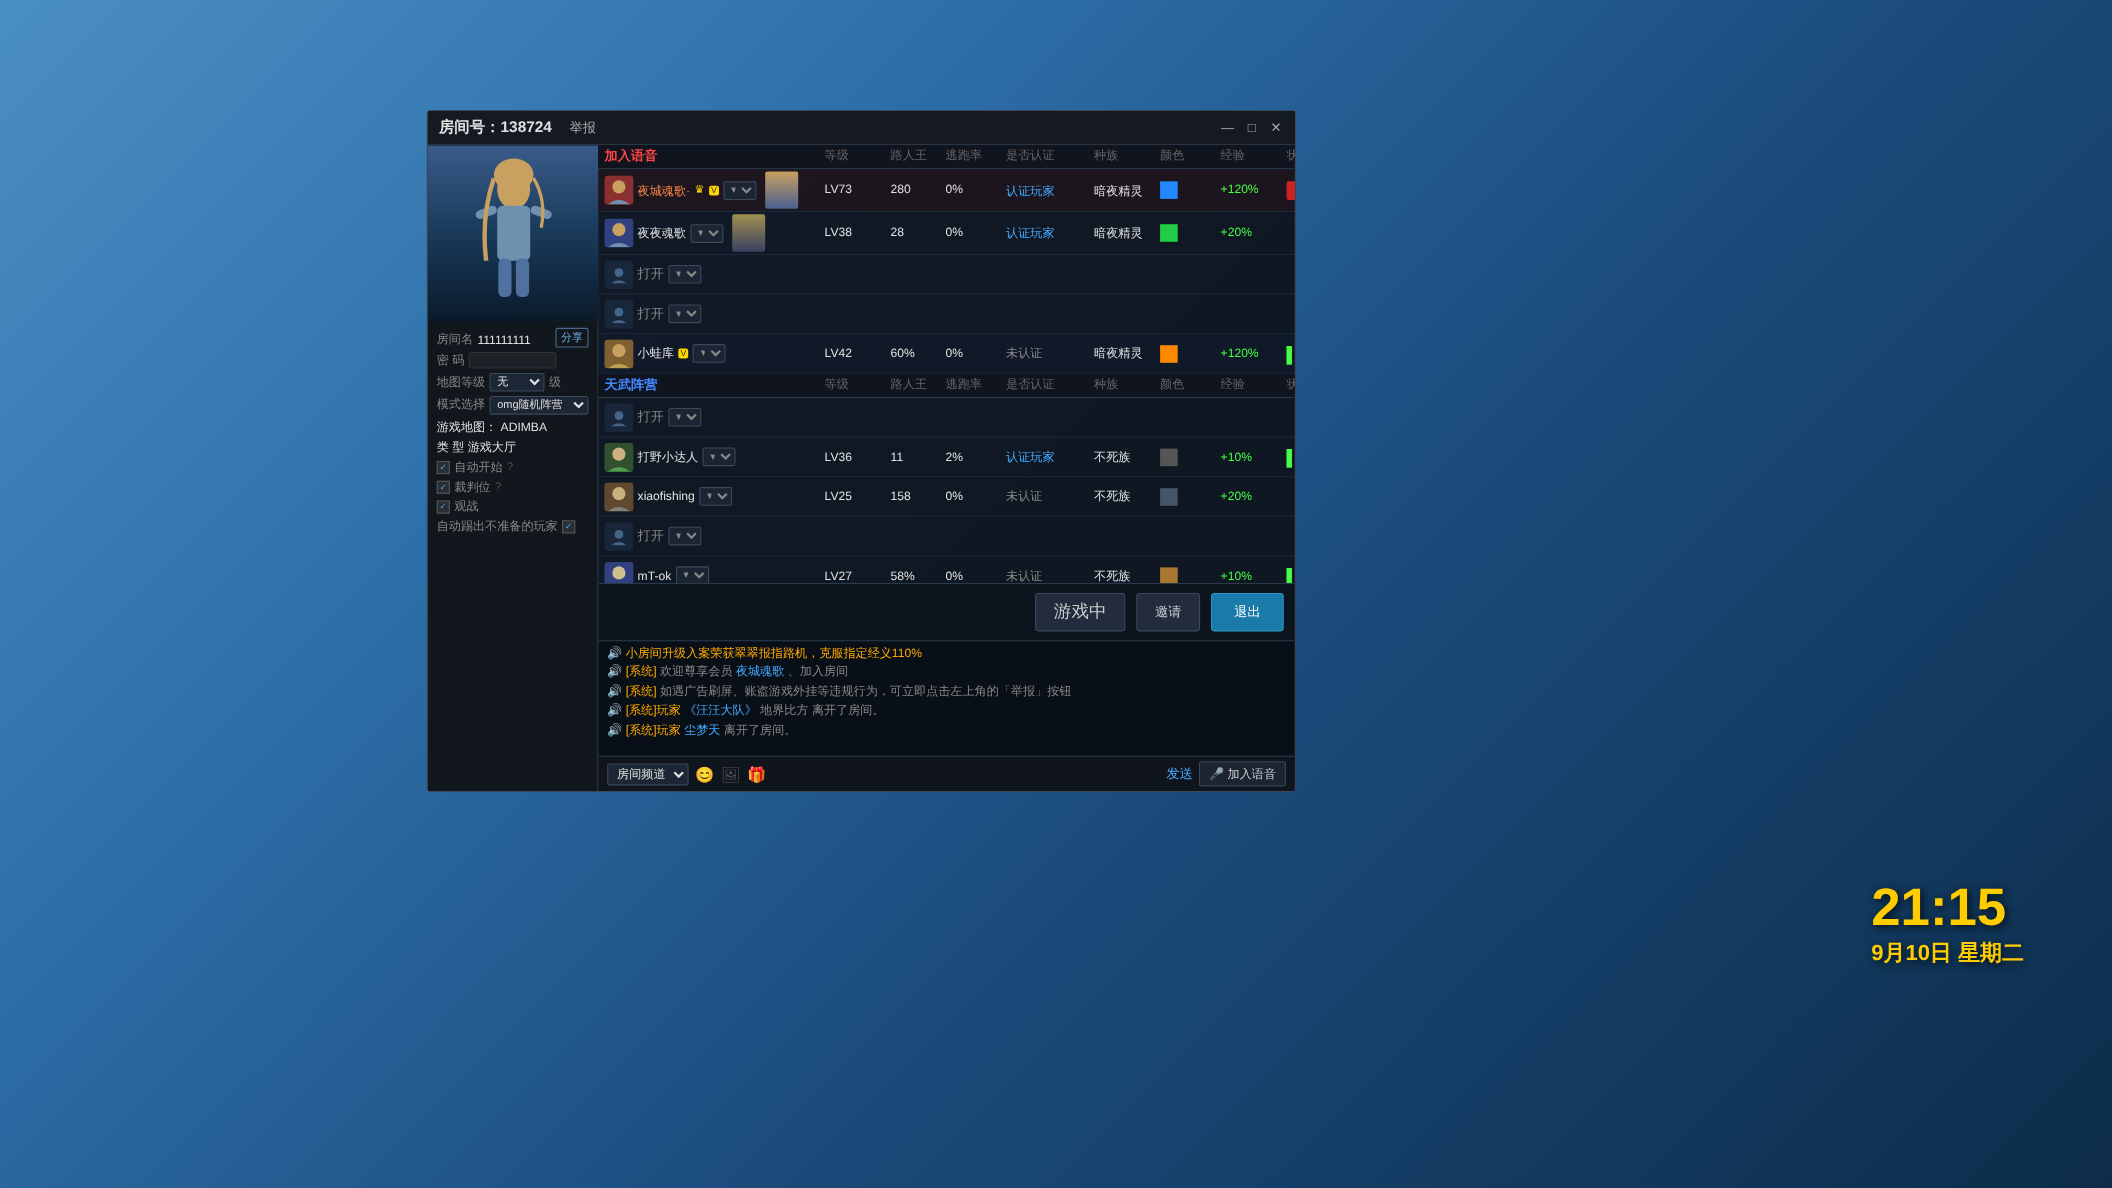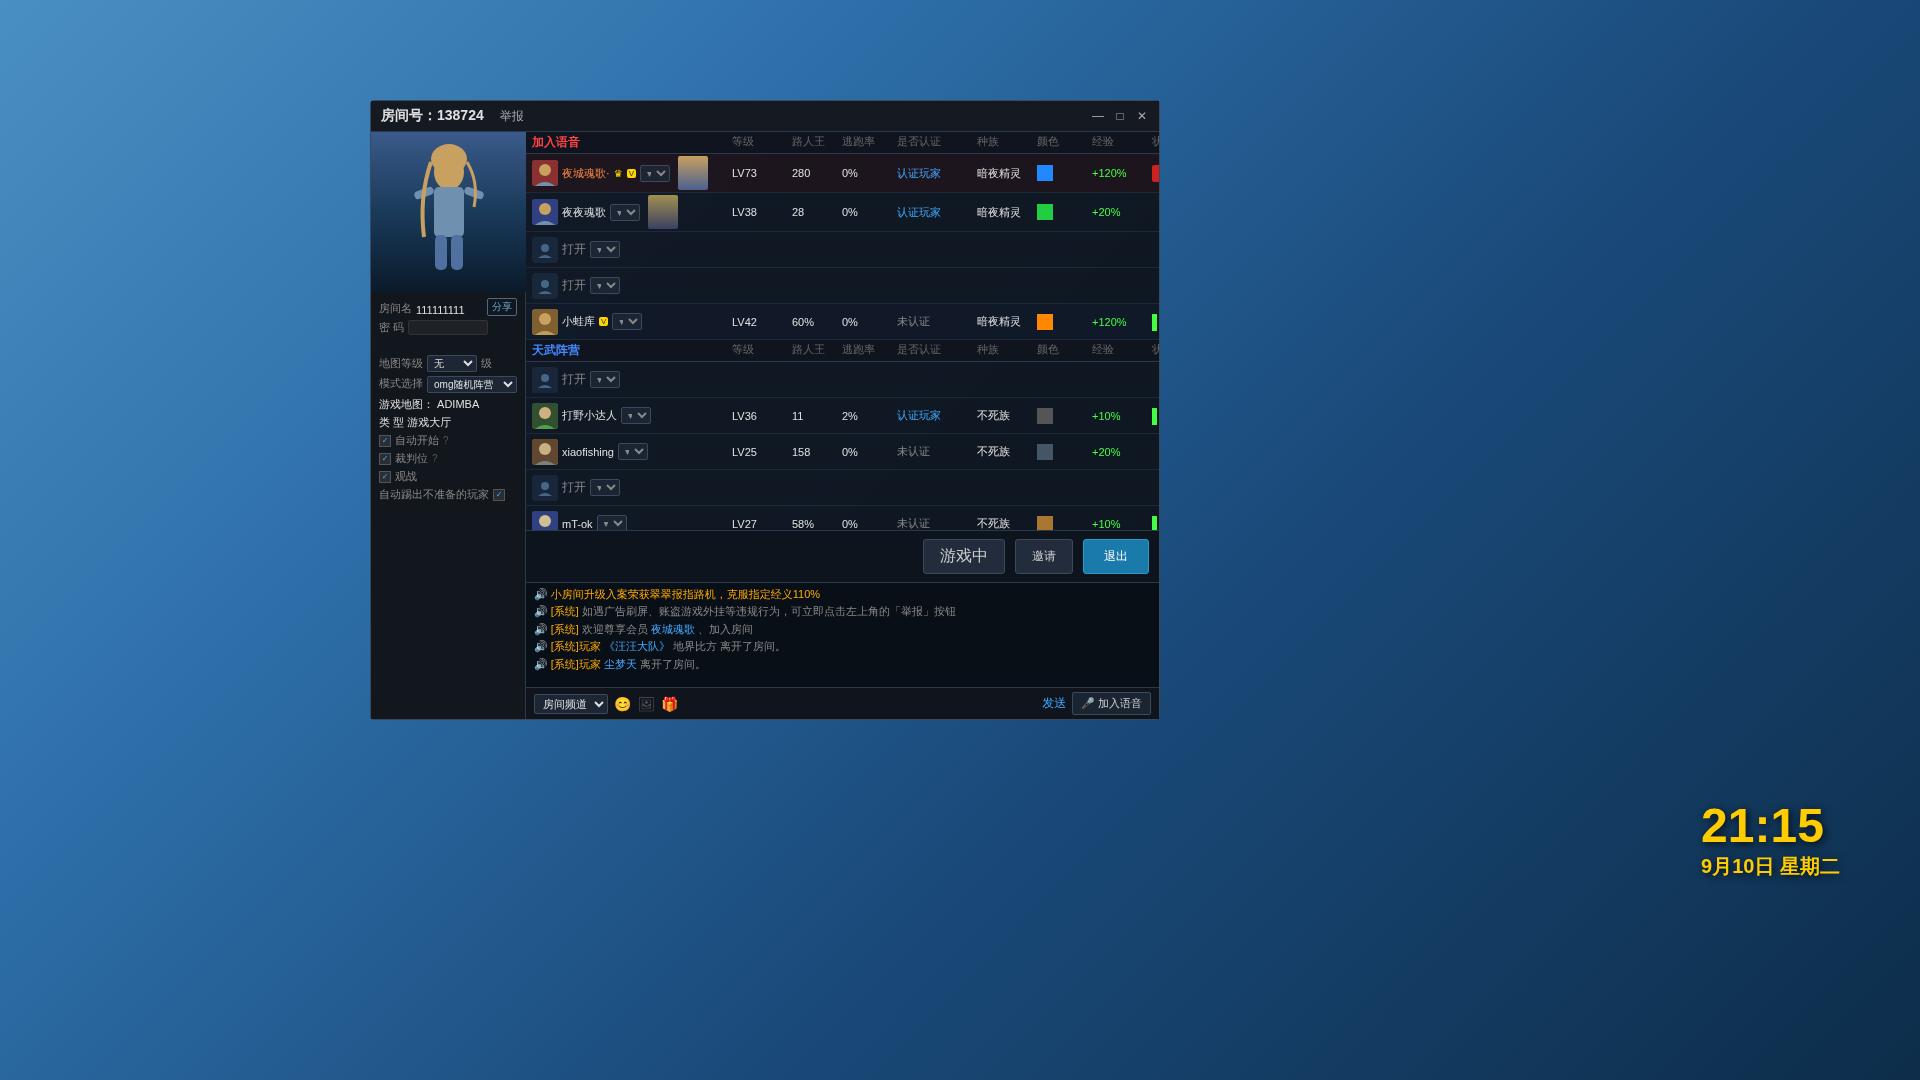--- a/index.html
+++ b/index.html
@@ -33,21 +33,21 @@
     }
     .clock-date {
       font-size: 20px;
       color: #ffcc00;
       text-align: right;
     }
 
     
     .window {
       position: absolute;
-      left: 370px;
+      left: 388px;
       top: 100px;
       width: 790px;
       height: 620px;
       background: rgba(15, 20, 30, 0.95);
       border: 1px solid #3a4a5a;
       border-radius: 4px;
       z-index: 10;
       display: flex;
       flex-direction: column;
     }
@@ -146,21 +146,21 @@
       color: #6aaddd;
       font-size: 10px;
       padding: 1px 4px;
       cursor: pointer;
       border-radius: 2px;
     }
     .pwd-row {
       display: flex;
       align-items: flex-end;
       gap: 4px;
-      margin-bottom: 20px;
+      margin-bottom: 4px;
     }
     .pwd-label {
       color: #888;
       font-size: 11px;
     }
     .pwd-input {
       background: rgba(255,255,255,0.05);
       border: 1px solid #333;
       color: #e0e0e0;
       font-size: 10px;
@@ -847,28 +847,28 @@
       </div>
 
       <div class="chat-area">
         <div class="chat-line highlight">
           <span style="color:#ffd700;">🔊</span>
           <span> 小房间升级入案荣获翠翠报指路机，克服指定经义110%</span>
         </div>
         <div class="chat-line system">
           <span style="color:#ffd700;">🔊</span>
           <span class="sys-prefix"> [系统]</span>
-          <span>如遇广告刷屏、账盗游戏外挂等违规行为，可立即点击左上角的「举报」按钮</span>
+          <span>欢迎尊享会员 </span>
+          <span class="player-link">夜城魂歌</span>
+          <span>、加入房间</span>
         </div>
         <div class="chat-line system">
           <span style="color:#ffd700;">🔊</span>
           <span class="sys-prefix"> [系统]</span>
-          <span>欢迎尊享会员 </span>
-          <span class="player-link">夜城魂歌</span>
-          <span>、加入房间</span>
+          <span>如遇广告刷屏、账盗游戏外挂等违规行为，可立即点击左上角的「举报」按钮</span>
         </div>
         <div class="chat-line system">
           <span style="color:#ffd700;">🔊</span>
           <span class="sys-prefix"> [系统]玩家</span>
           <span class="player-link">《汪汪大队》</span>
           <span>地界比方 离开了房间。</span>
         </div>
         <div class="chat-line system">
           <span style="color:#ffd700;">🔊</span>
           <span class="sys-prefix"> [系统]玩家</span>

